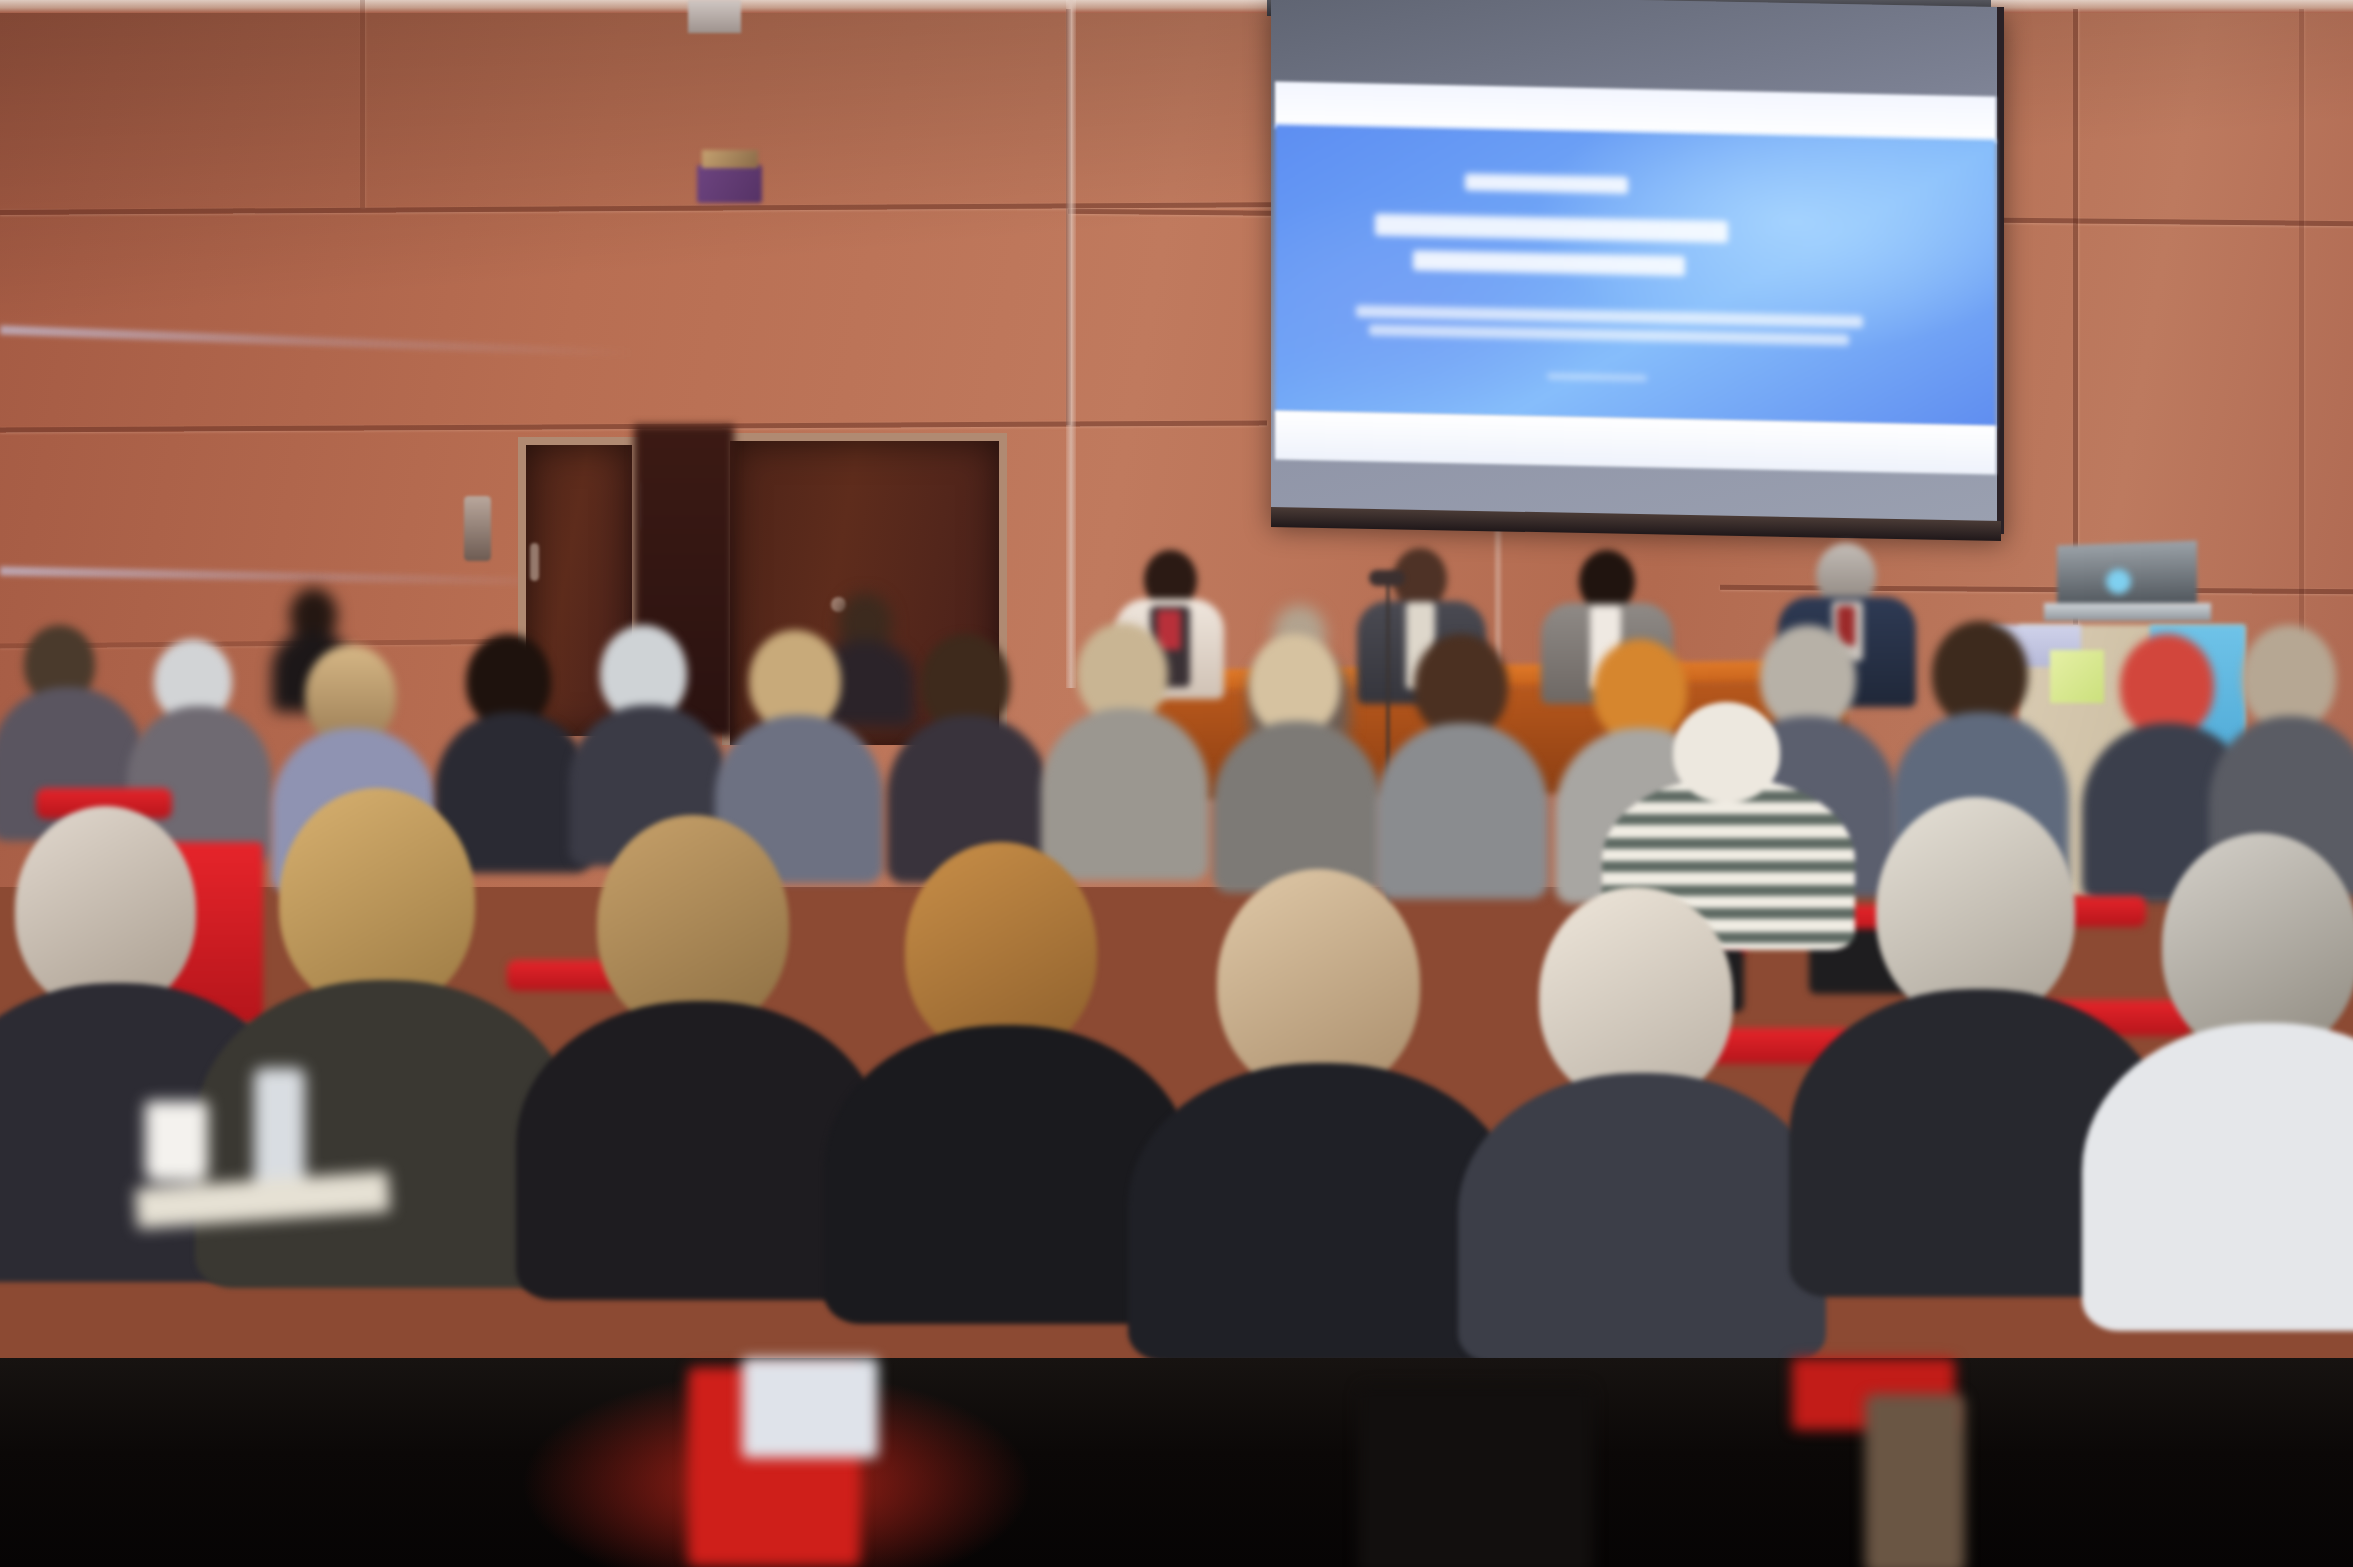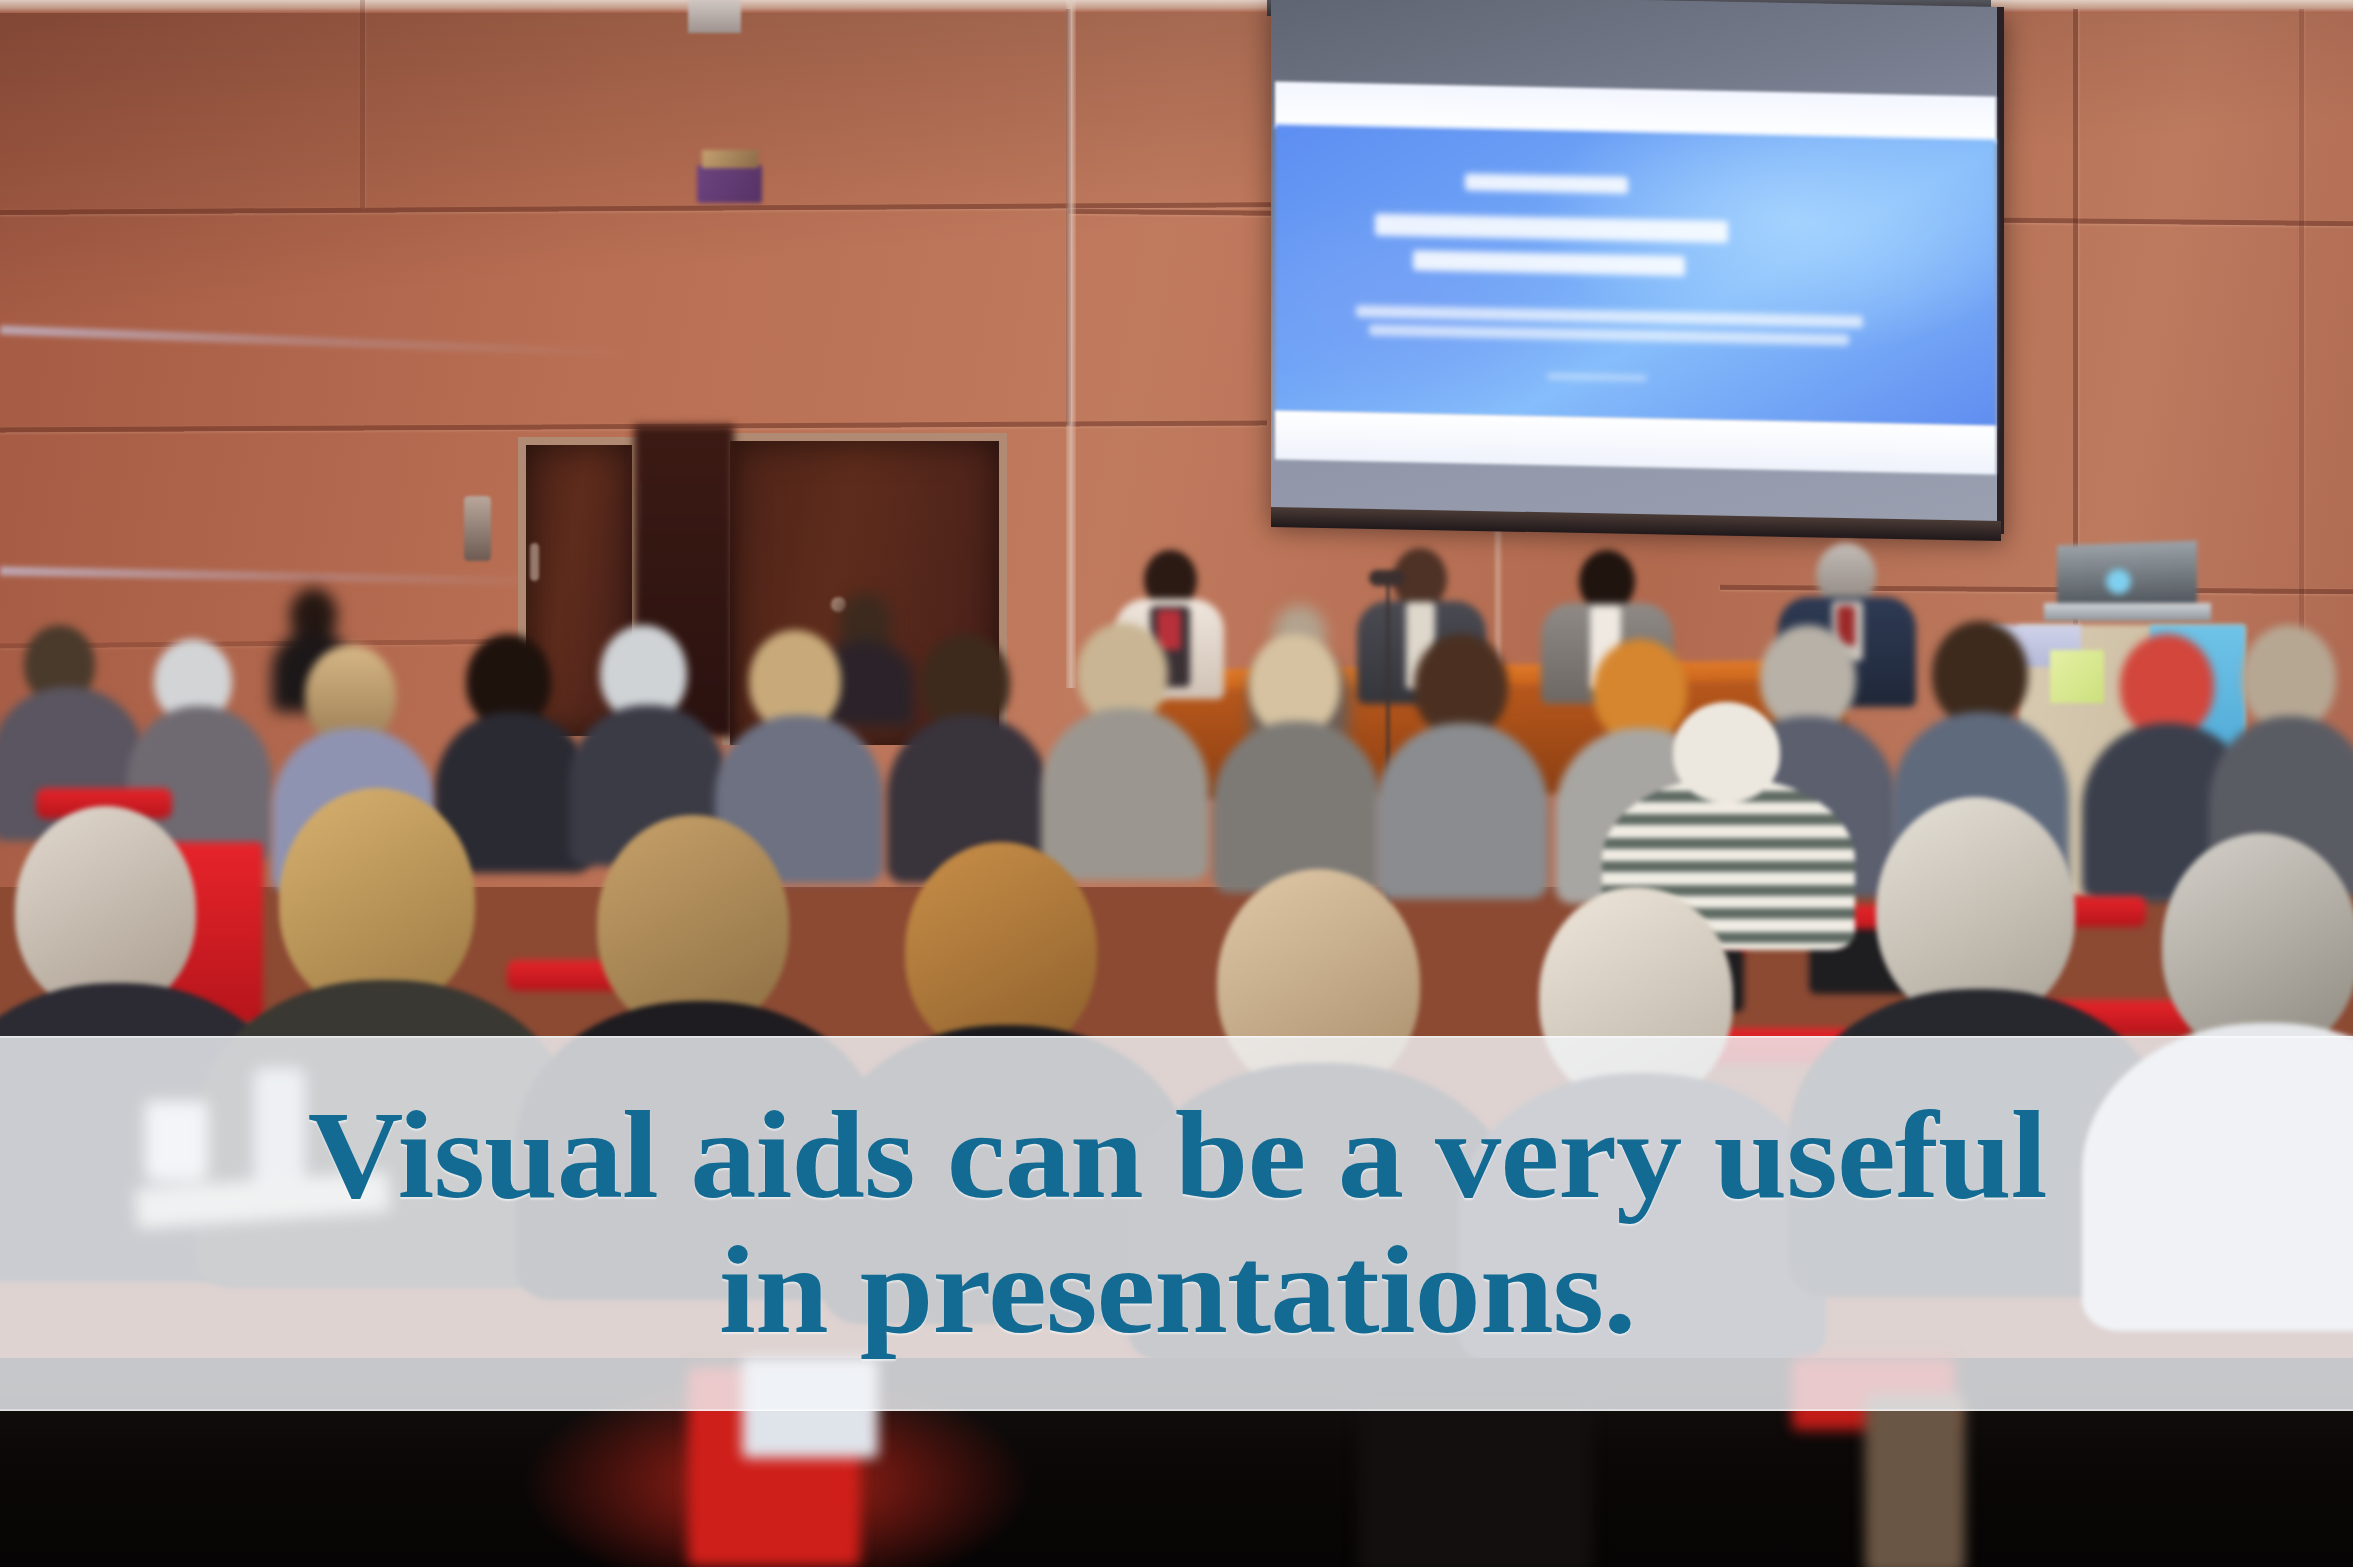--- a/index.html
+++ b/index.html
@@ -542,19 +542,15 @@
   </div>
 
   <div class="fg-dark">
     <div class="fg-shape" style="left:688px;top:9px;width:172px;height:199px;background:#cf1f1a;border-radius:7.2px;"></div>
     <div class="fg-shape" style="left:742px;top:0px;width:136px;height:100px;background:#dfe3ea;border-radius:5.4px;"></div>
     <div class="fg-shape" style="left:1792px;top:0px;width:163px;height:72px;background:#c21c18;border-radius:5.4px;"></div>
     <div class="fg-shape" style="left:1865px;top:36px;width:100px;height:181px;background:#6a5644;border-radius:9px;"></div>
     <div class="fg-shape" style="left:1358px;top:27px;width:235px;height:190px;background:#120f0e;border-radius:9px;"></div>
   </div>
 
-  <div class="caption-band" style="background: rgba(243, 245, 249, 0.8); top: 1036px; height: 375px;">
-    <div class="caption-line l1" style="color: rgb(19, 107, 147); font-size: 125px;">Visual aids can be a very useful</div>
-    <div class="caption-line l2" style="color: rgb(19, 107, 147); font-size: 125px;">in presentations.</div>
-  </div>
 
 </div>
 
 
 </body></html>

